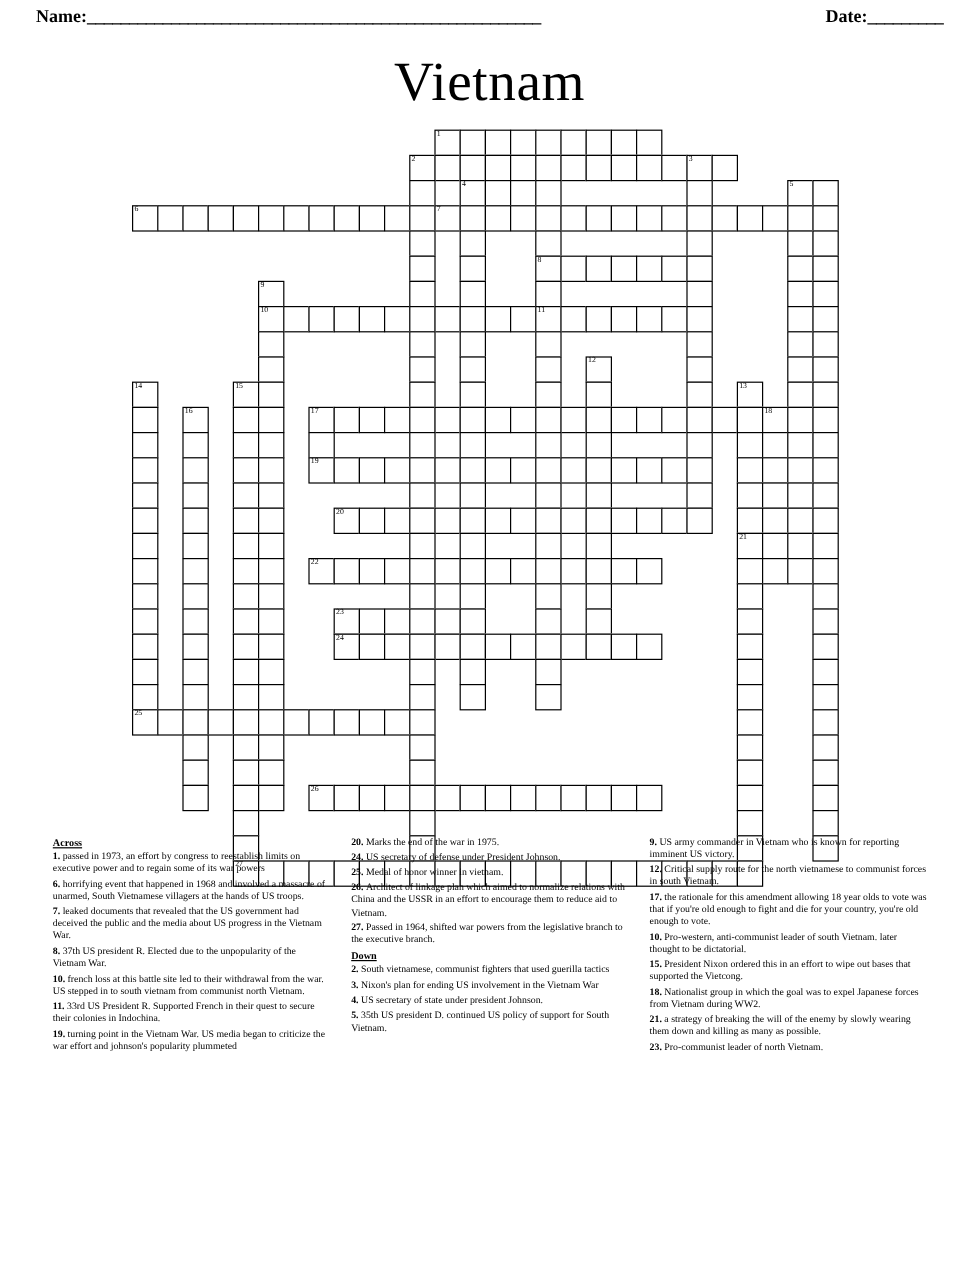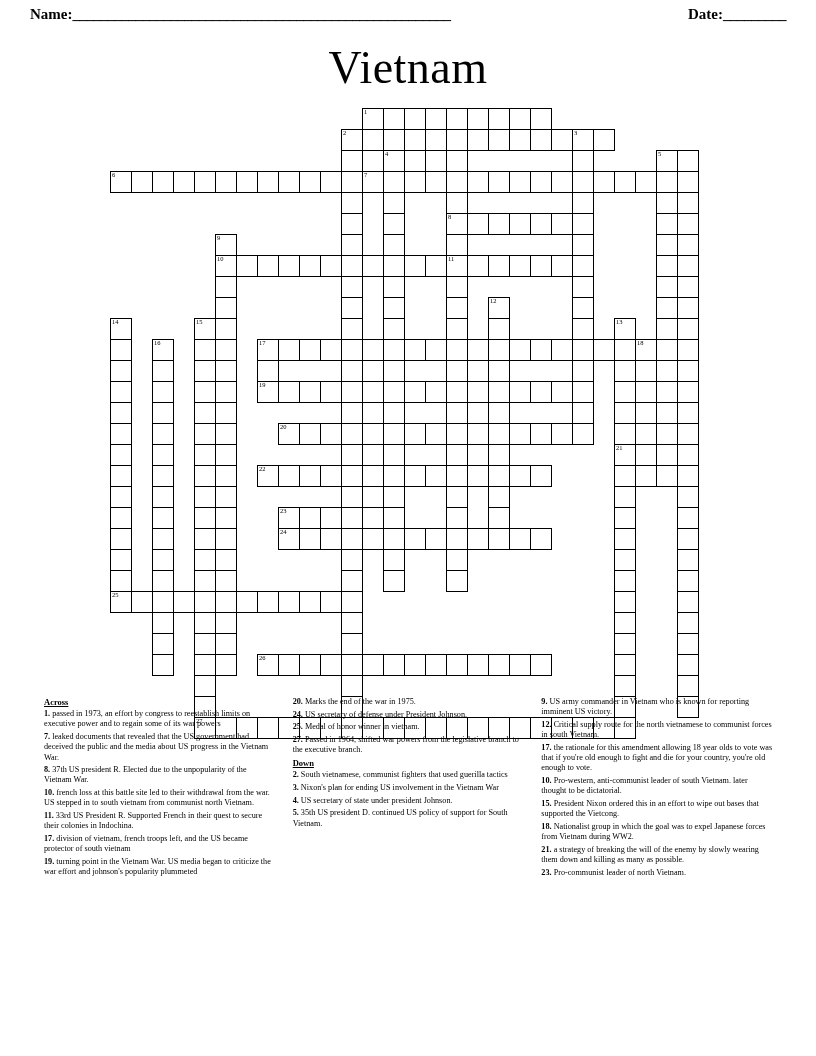--- a/index.html
+++ b/index.html
@@ -569,33 +569,34 @@
         <div class="cell" style="left: 483px; top: 609px;"></div>
         <div class="cell" style="left: 504px; top: 609px;"></div>
       </div>
   </div>
 
   <div class="clues">
     <div class="col">
       <div class="sec-title">Across</div>
       <div id="across-col1">
           <div class="clue"><b>1. </b><span>passed in 1973, an effort by congress to reestablish limits on executive power and to regain some of its war powers</span></div>
+          <div class="clue"><b>6. </b><span>horrifying event that happened in 1968 and involved a massacre of unarmed, South Vietnamese villagers at the hands of US troops.</span></div>
           <div class="clue"><b>7. </b><span>leaked documents that revealed that the US government had deceived the public and the media about US progress in the Vietnam War.</span></div>
           <div class="clue"><b>8. </b><span>37th US president R. Elected due to the unpopularity of the Vietnam War.</span></div>
           <div class="clue"><b>10. </b><span>french loss at this battle site led to their withdrawal from the war. US stepped in to south vietnam from communist north Vietnam.</span></div>
           <div class="clue"><b>11. </b><span>33rd US President R. Supported French in their quest to secure their colonies in Indochina.</span></div>
-          <div class="clue"><b>17. </b><span>division of vietnam, french troops left, and the US became protector of south vietnam</span></div>
           <div class="clue"><b>19. </b><span>turning point in the Vietnam War. US media began to criticize the war effort and johnson's popularity plummeted</span></div>
         </div>
     </div>
     <div class="col mid">
       <div id="across-col2">
           <div class="clue"><b>20. </b><span>Marks the end of the war in 1975.</span></div>
           <div class="clue"><b>24. </b><span>US secretary of defense under President Johnson.</span></div>
           <div class="clue"><b>25. </b><span>Medal of honor winner in vietnam.</span></div>
+          <div class="clue"><b>26. </b><span>Architect of linkage plan which aimed to normalize relations with China and the USSR in an effort to encourage them to reduce aid to Vietnam.</span></div>
           <div class="clue"><b>27. </b><span>Passed in 1964, shifted war powers from the legislative branch to the executive branch.</span></div>
         </div>
       <div class="sec-title">Down</div>
       <div id="down-col1">
           <div class="clue"><b>2. </b><span>South vietnamese, communist fighters that used guerilla tactics</span></div>
           <div class="clue"><b>3. </b><span>Nixon's plan for ending US involvement in the Vietnam War</span></div>
           <div class="clue"><b>4. </b><span>US secretary of state under president Johnson.</span></div>
           <div class="clue"><b>5. </b><span>35th US president D. continued US policy of support for South Vietnam.</span></div>
         </div>
     </div>

